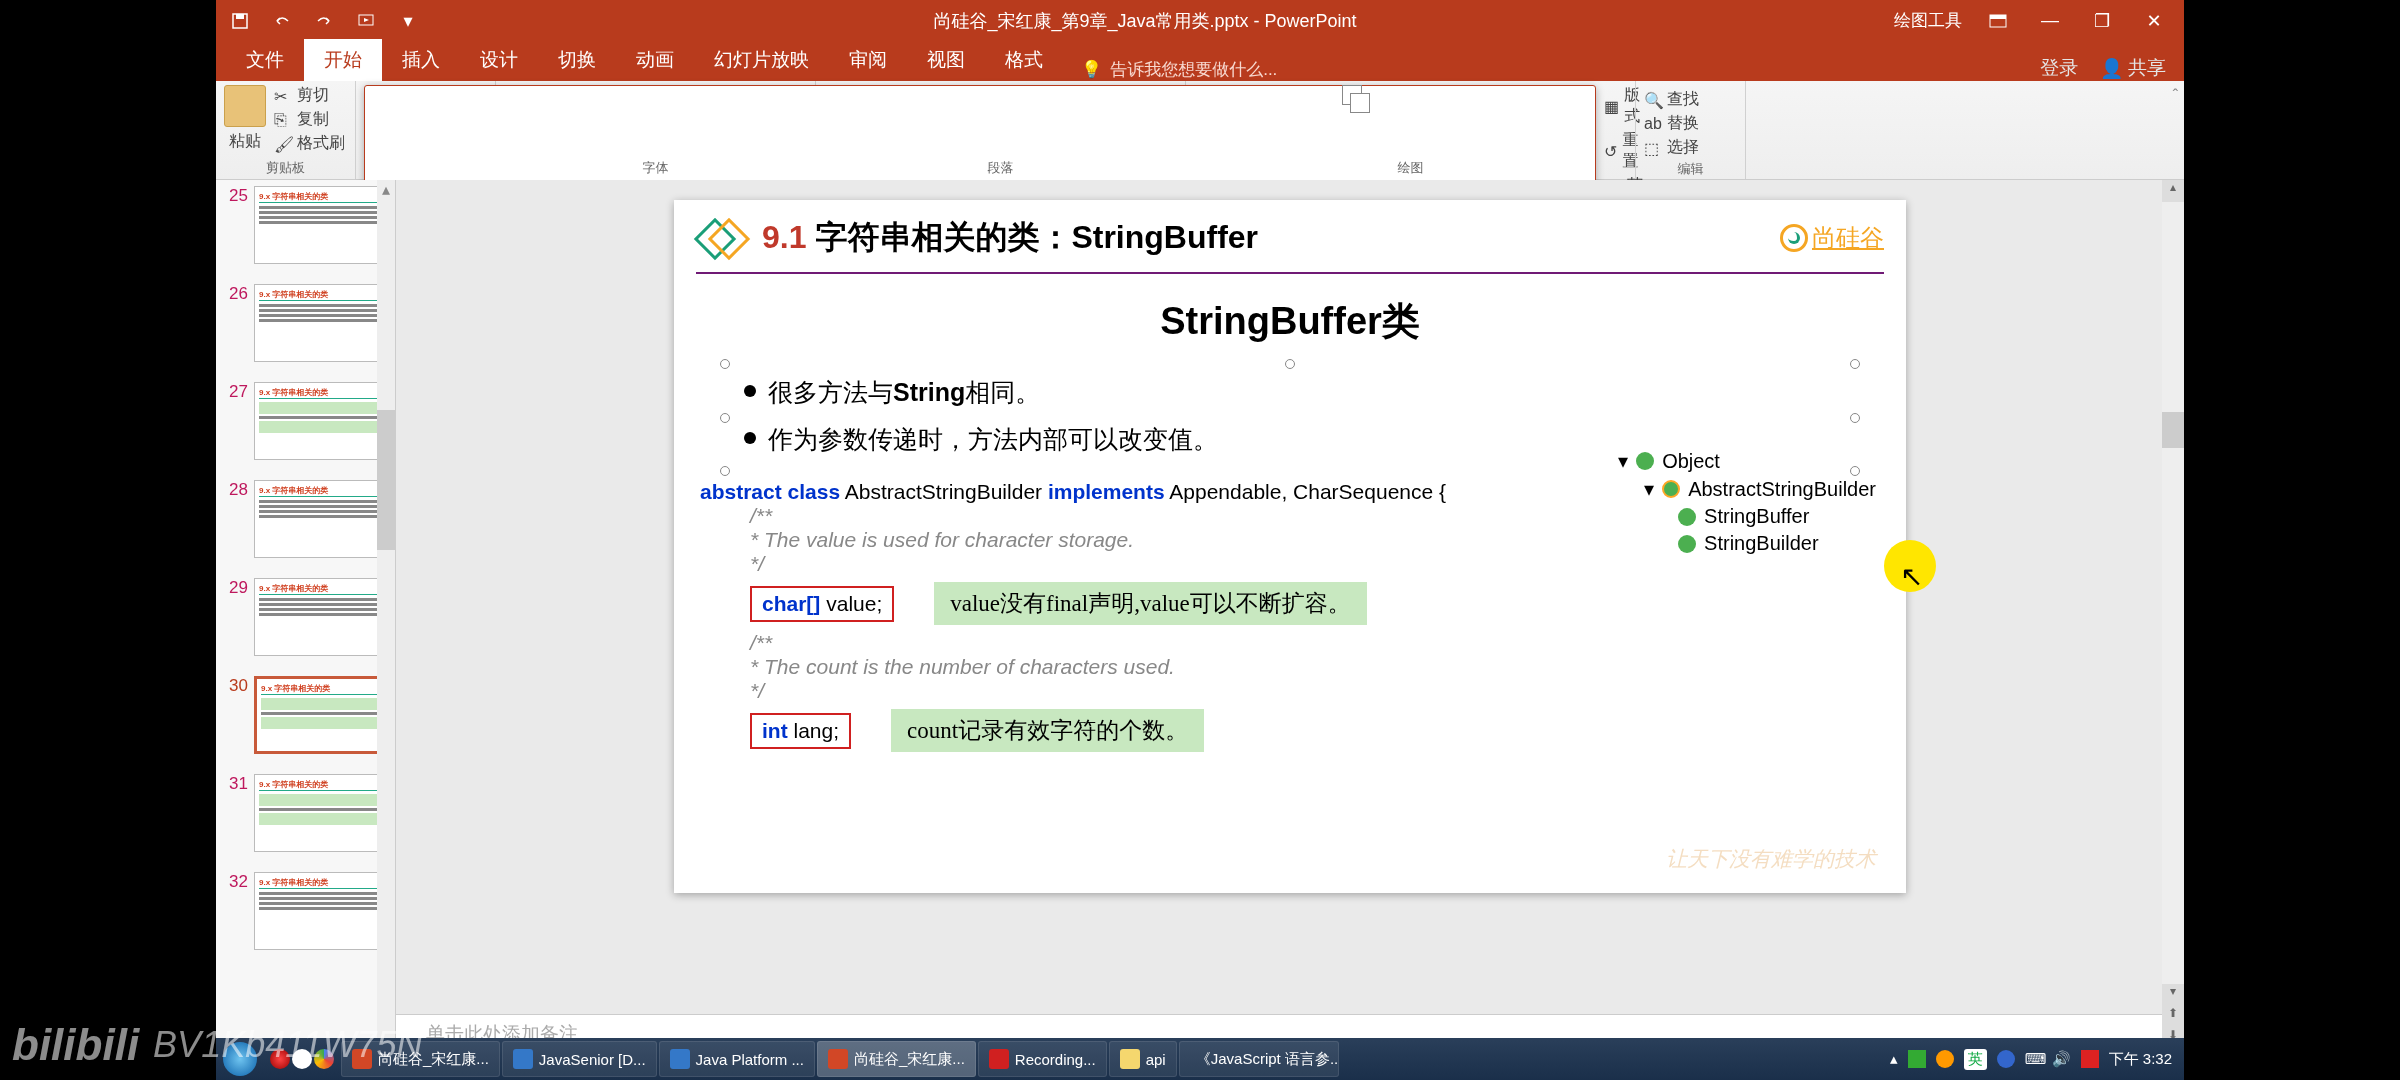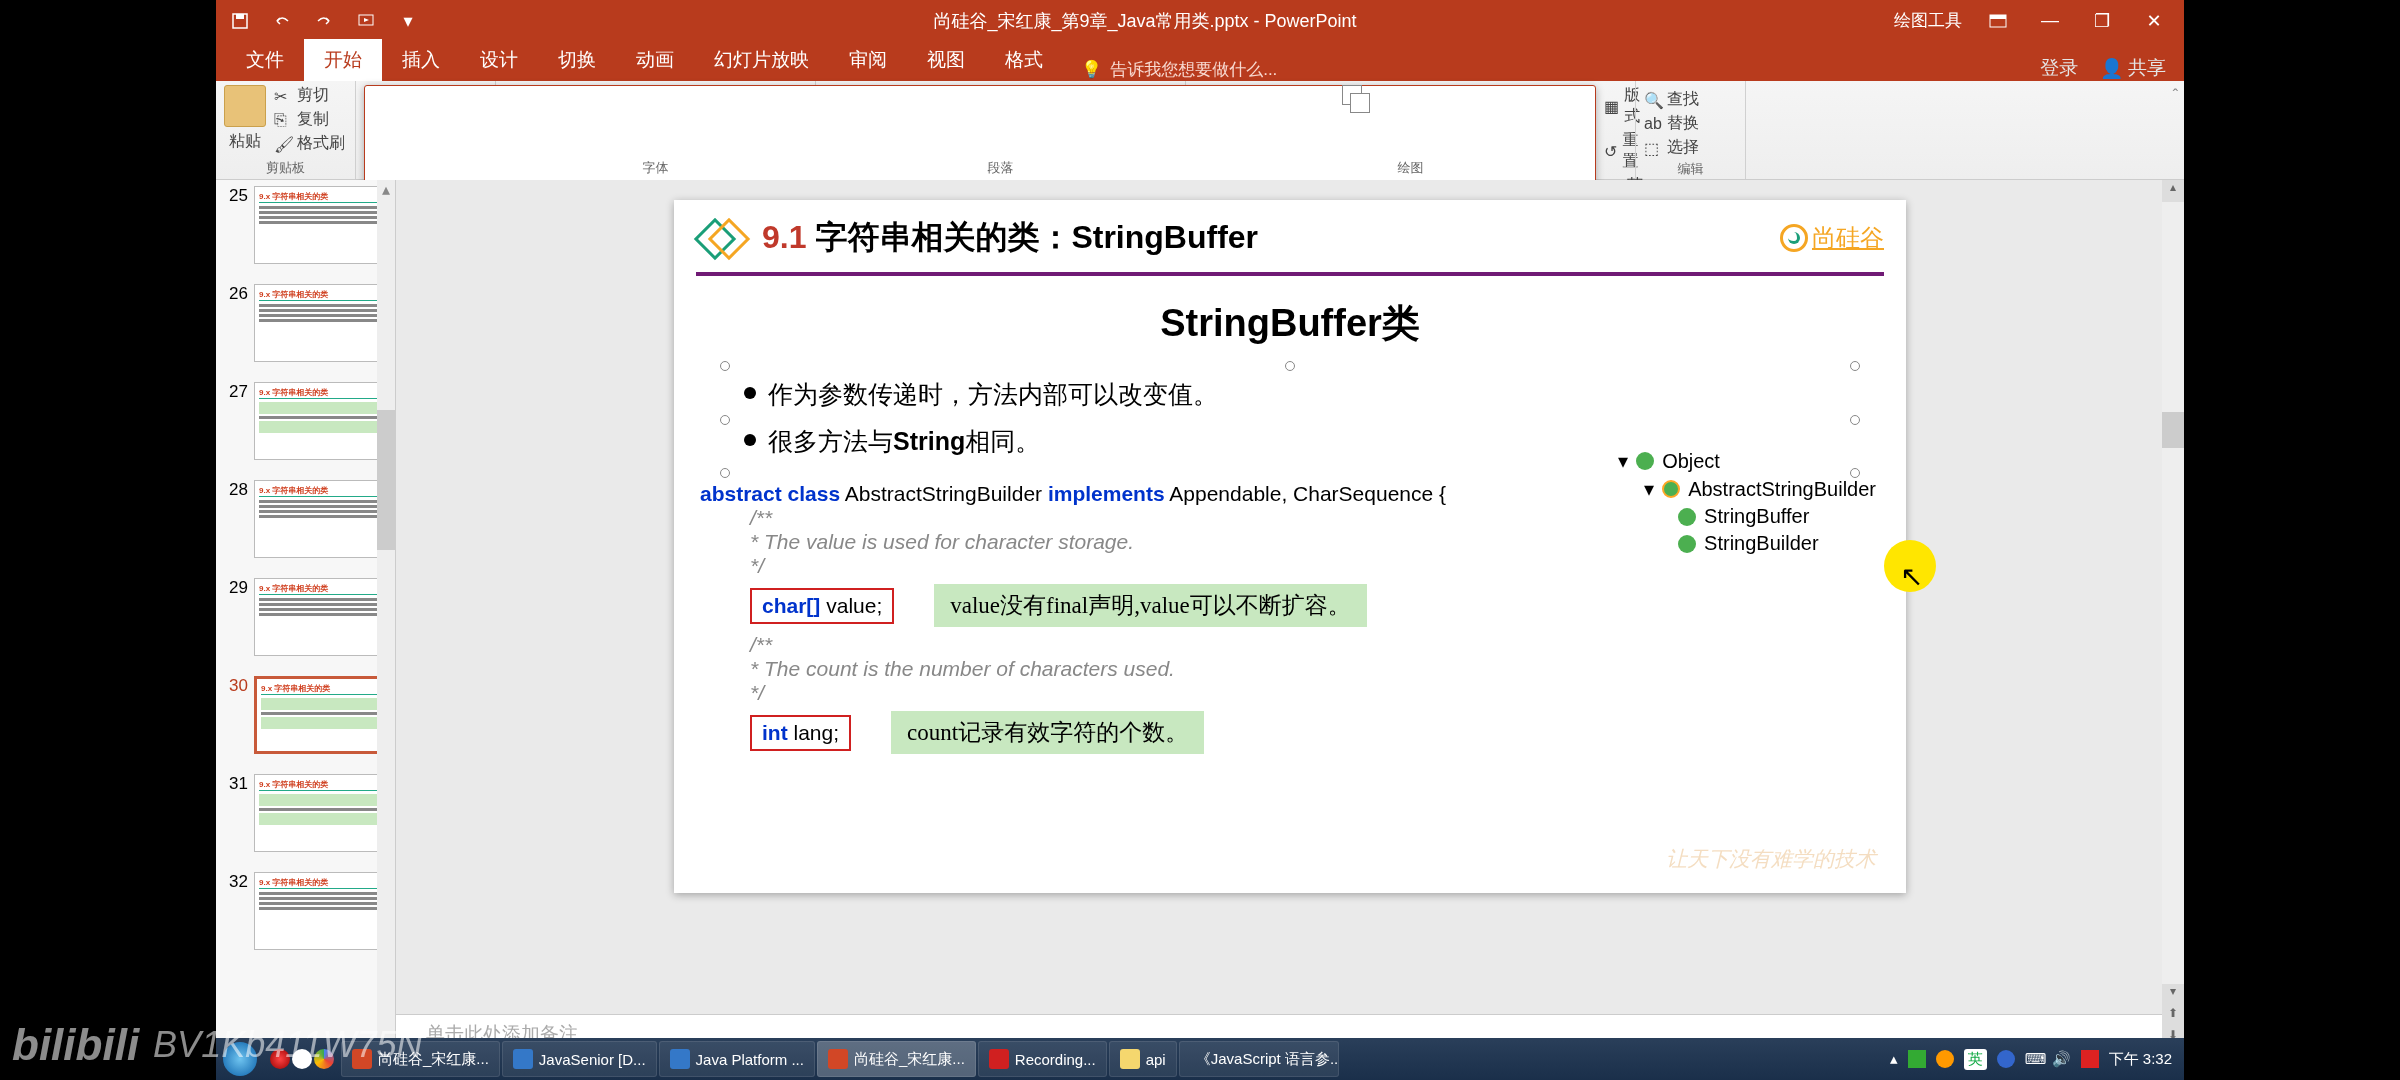--- a/index.html
+++ b/index.html
@@ -31,34 +31,34 @@
 .font-sel { width: 120px; height: 28px; border: 1px solid #bbb; font-size: 15px; padding: 0 6px; background: #fff; color: #555; }
 .size-sel { width: 46px; height: 28px; border: 1px solid #bbb; font-size: 15px; padding: 0 4px; background: #fff; color: #555; }
 .btn-row { display: flex; gap: 6px; margin-top: 8px; }
 .fmt-btn { width: 24px; height: 24px; display: flex; align-items: center; justify-content: center; font-size: 15px; color: #555; border: 1px solid transparent; }
 .shape-grid { display: grid; grid-template-columns: repeat(6, 20px); grid-template-rows: repeat(3, 20px); gap: 4px; }
 .shape-cell { width: 20px; height: 20px; border: 1px solid #888; background: #fff; }
 .shape-cell.line { border: none; }
 .workspace { display: flex; height: calc(100% - 41px - 40px - 99px - 30px); }
 .thumb-panel { width: 180px; border-right: 1px solid #ccc; background: #f7f7f7; overflow: hidden; position: relative; }
 .thumb-item { display: flex; padding: 6px 6px 14px; gap: 6px; }
-.thumb-num { width: 26px; text-align: right; font-size: 17px; color: #000000; }
+.thumb-num { width: 26px; text-align: right; font-size: 17px; color: #be185d; }
 .thumb-num.sel { color: #b83b1d; }
 .thumb-img { width: 130px; height: 78px; background: #fff; border: 1px solid #bbb; padding: 4px; font-size: 7px; overflow: hidden; }
 .thumb-img.sel { border: 3px solid #c85a3a; }
 .thumb-img .th-title { color: #d04020; font-weight: bold; font-size: 8px; border-bottom: 1px solid #2a8; margin-bottom: 3px; }
 .thumb-img .th-line { height: 3px; background: #888; margin: 2px 0; }
 .thumb-img .th-box { background: #c8e8c0; height: 12px; margin: 2px 0; }
 .slide-area { flex: 1; background: #eaeaea; display: flex; flex-direction: column; position: relative; }
 .slide-container { flex: 1; display: flex; align-items: flex-start; justify-content: center; padding: 20px 0; overflow: hidden; }
 .slide { width: 1232px; height: 693px; background: #fff; box-shadow: 0 2px 8px rgba(0,0,0,.3); position: relative; padding: 14px 22px; }
 .scroll-v { position: absolute; right: 0; top: 0; width: 22px; height: 100%; background: #eee; }
 .scroll-v .sv-btn { height: 22px; background: #ddd; text-align: center; font-size: 12px; color: #666; }
 .scroll-v .sv-thumb { position: absolute; top: 232px; width: 100%; height: 36px; background: #ccc; }
-.slide-title { display: flex; align-items: center; gap: 18px; border-bottom: 4px solid #701a75; padding-bottom: 10px; }
+.slide-title { display: flex; align-items: center; gap: 18px; border-bottom: 2px solid #701a75; padding-bottom: 10px; }
 .diamond-icon { width: 48px; height: 48px; position: relative; }
 .diamond-icon::before, .diamond-icon::after { content: ""; position: absolute; width: 24px; height: 24px; border: 3px solid #1a9e78; transform: rotate(45deg); }
 .diamond-icon::before { left: 4px; top: 10px; }
 .diamond-icon::after { left: 18px; top: 10px; border-color: #f5a623; }
 .slide-title h1 { font-size: 32px; }
 .slide-title .num { color: #c0392b; }
 .logo { margin-left: auto; font-size: 24px; color: #f5a623; display: flex; align-items: center; gap: 4px; text-decoration: underline; }
 .logo-mark { width: 28px; height: 28px; border: 3px solid #f5a623; border-radius: 50%; position: relative; }
 .logo-mark::after { content: ""; position: absolute; inset: 5px; border: 3px solid #1a9e78; border-radius: 50%; border-top: none; border-left: none; }
 .slide-h2 { text-align: center; font-size: 38px; font-weight: bold; margin: 22px 0 18px; }
@@ -470,27 +470,27 @@
             <div class="sel-handle" style="left:-6px;top:-6px"></div>
             <div class="sel-handle" style="right:-6px;top:-6px"></div>
             <div class="sel-handle" style="left:50%;top:-6px;margin-left:-5px"></div>
             <div class="sel-handle" style="left:-6px;bottom:-6px"></div>
             <div class="sel-handle" style="right:-6px;bottom:-6px"></div>
             <div class="sel-handle" style="left:-6px;top:50%;margin-top:-5px"></div>
             <div class="sel-handle" style="right:-6px;top:50%;margin-top:-5px"></div>
 
             <div class="bullet">
                 <span class="dot"></span>
-                <div>作为参数传递时，方法内部可以改变值。</div>
+                <div>
+              <span>很多方法与</span><span class="txt-b">String</span><span>相同。</span>
+            </div>
               </div>
             <div class="bullet">
                 <span class="dot"></span>
-                <div>
-              <span>很多方法与</span><span class="txt-b">String</span><span>相同。</span>
-            </div>
+                <div>作为参数传递时，方法内部可以改变值。</div>
               </div>
           </div>
 
           <div class="hierarchy">
             <div class="hier-row" style="margin-left:0">
                 <span>▾</span>
                 <span class="hier-ic c"></span>
                 <span>Object</span>
               </div>
             <div class="hier-row" style="margin-left:26px">

